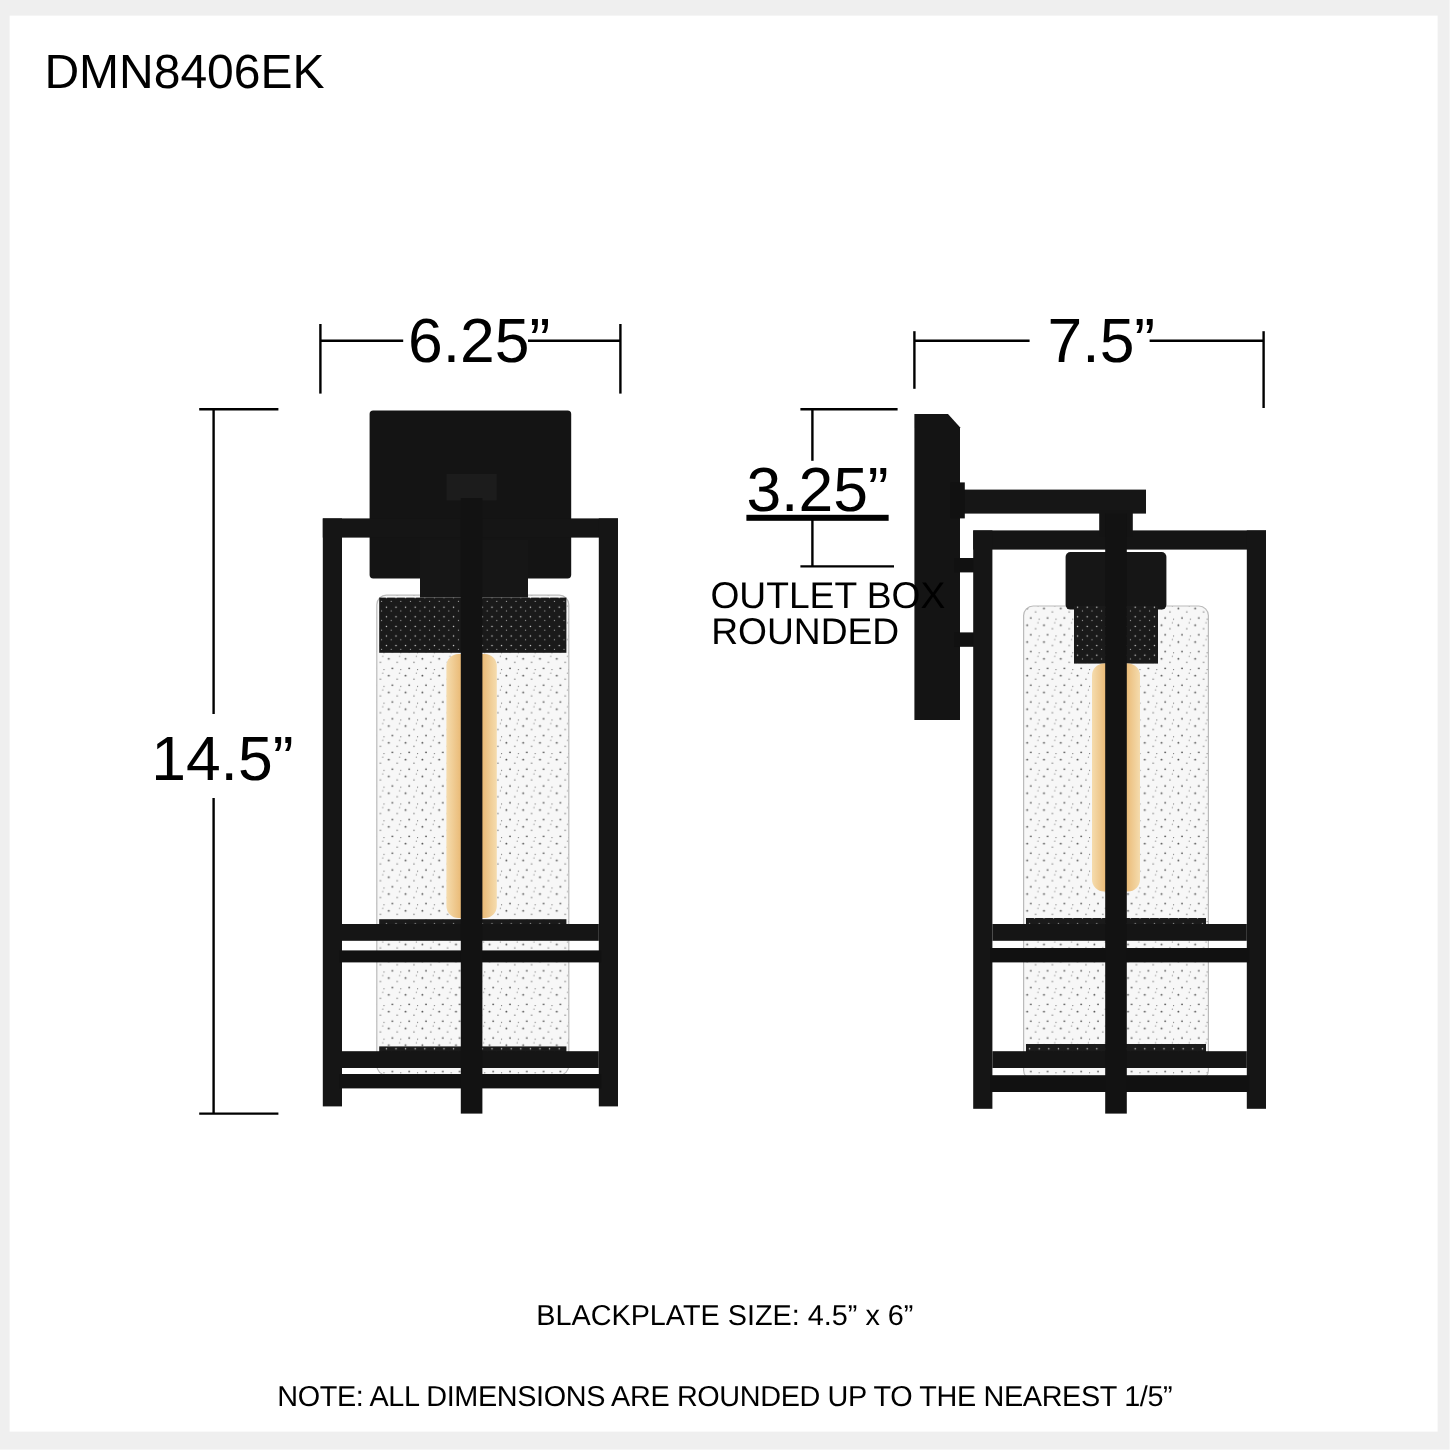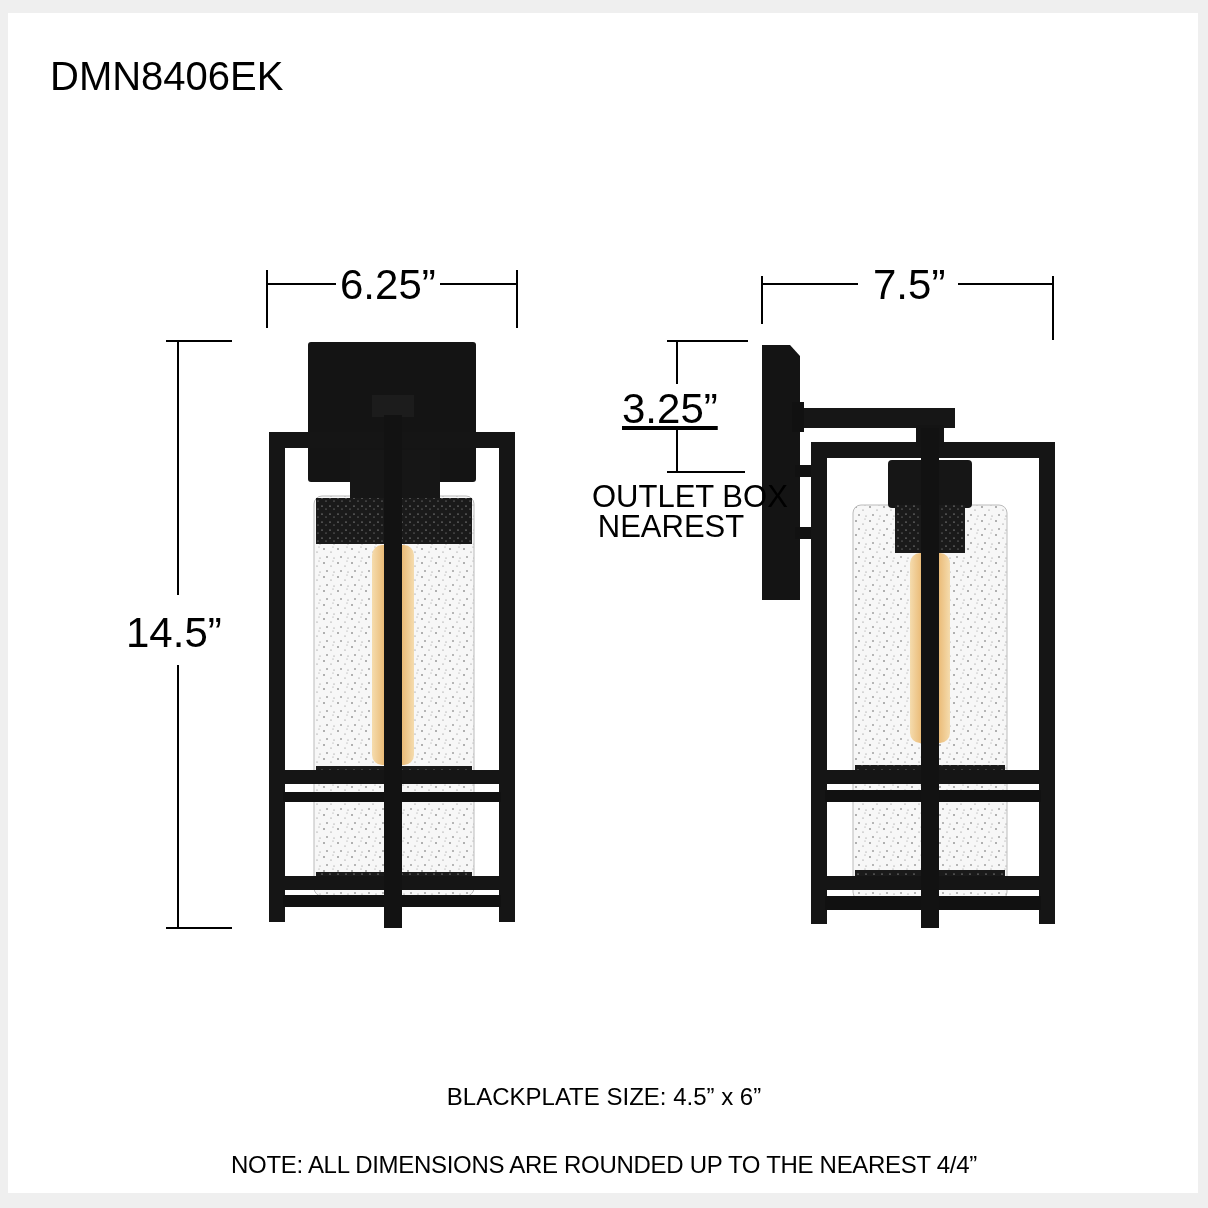--- a/index.html
+++ b/index.html
@@ -12,29 +12,28 @@
     color: #000;
   }
   .sheet {
     position: absolute;
     left: 8px; top: 13px;
     width: 1190px; height: 1180px;
     background: #ffffff;
   }
   .title {
     position: absolute;
-    left: 50px; top: 38px;
+    left: 37px; top: 38px;
     font-size: 40px;
     line-height: 44px;
     letter-spacing: 0;
-    margin-top: 16px;
   }
   .dim-label {
     position: absolute;
-    font-size: 42px;
+    font-size: 52px;
     line-height: 46px;
     background: #fff;
     white-space: nowrap;
   }
   .small-label {
     position: absolute;
     font-size: 31px;
     line-height: 30px;
     text-align: center;
     white-space: nowrap;
@@ -170,16 +169,16 @@
     <rect x="921" y="428" width="18" height="500" fill="#121212"></rect>
   </g>
 </svg>
 
 <div class="dim-label" style="left:340px; top:262px; background:transparent;">6.25”</div>
 <div class="dim-label" style="left:126px; top:610px; background:transparent;">14.5”</div>
 <div class="dim-label" style="left:873px; top:262px; background:transparent;text-align:center;">7.5”</div>
 <div class="dim-label" style="left:622px; top:386px; background:transparent;text-decoration:underline;">3.25”</div>
 
 <div class="small-label" style="left:592px; top:482px; width:158px;">OUTLET BOX</div>
-<div class="small-label" style="left:592px; top:512px; width:158px;">NEAREST</div>
+<div class="small-label" style="left:592px; top:512px; width:158px;">ROUNDED</div>
 
 <div class="footer-text" style="top:1083px;text-align:center;">BLACKPLATE SIZE: 4.5” x 6”</div>
-<div class="footer-text" style="top:1151px; letter-spacing:-0.3px;">NOTE: ALL DIMENSIONS ARE ROUNDED UP TO THE NEAREST 4/4”</div>
+<div class="footer-text" style="top:1151px; letter-spacing:-0.3px;">NOTE: ALL DIMENSIONS ARE ROUNDED UP TO THE NEAREST 1/5”</div>
 
 </body></html>

